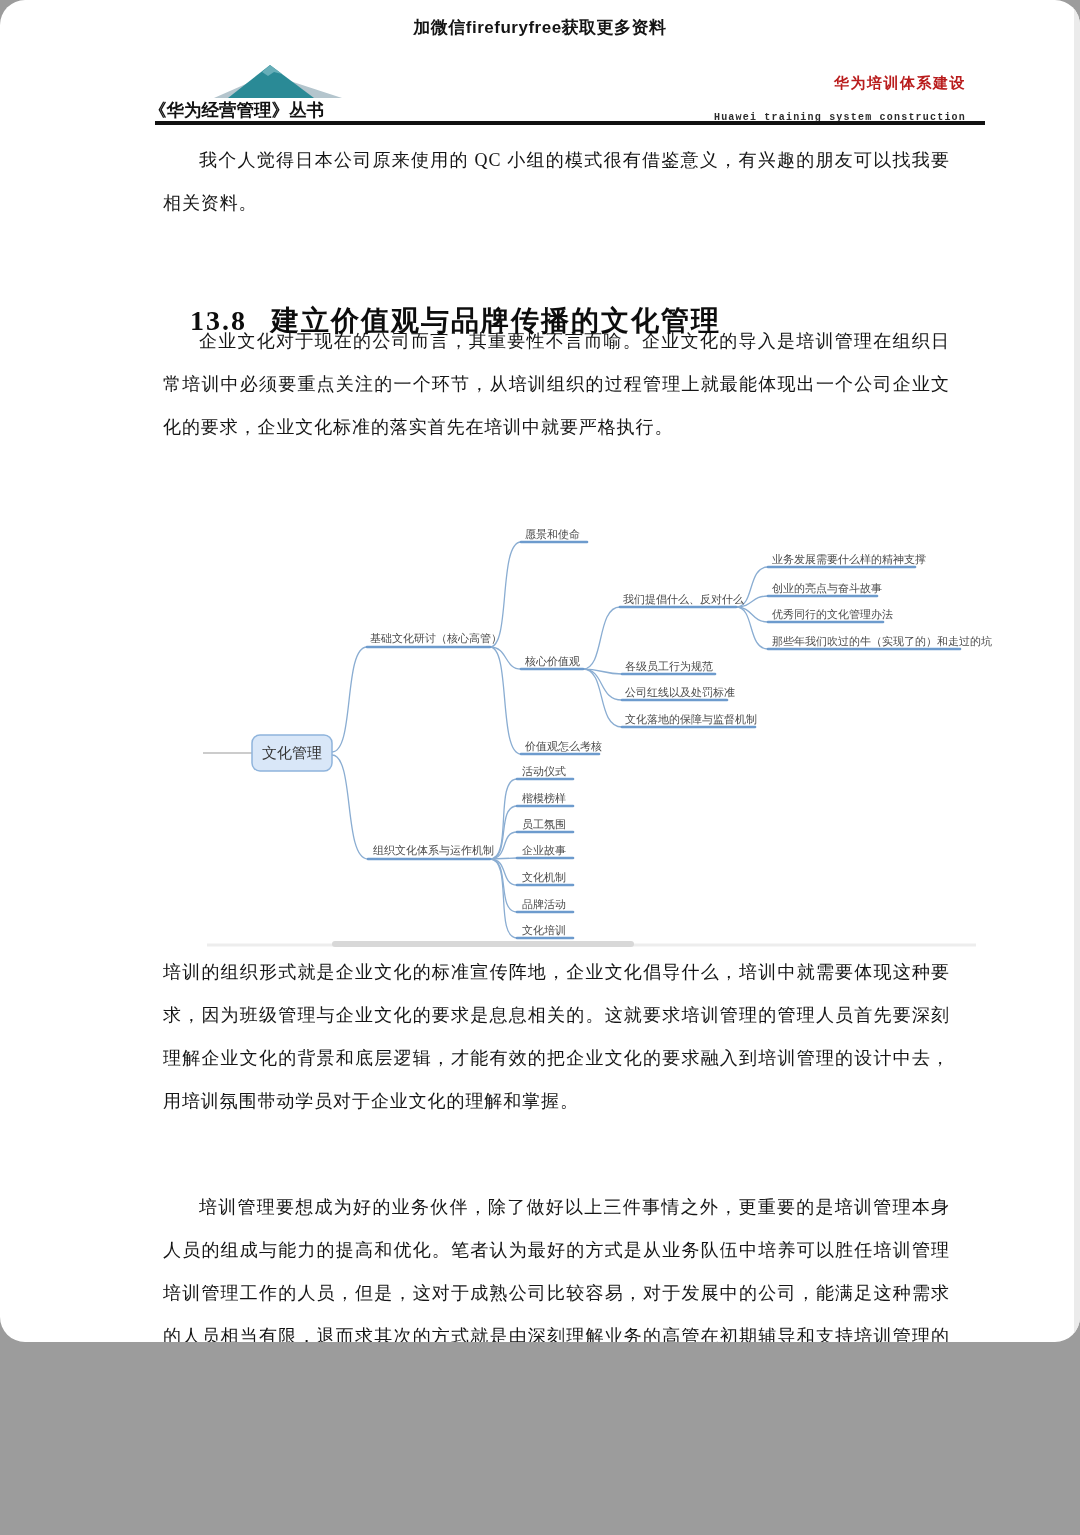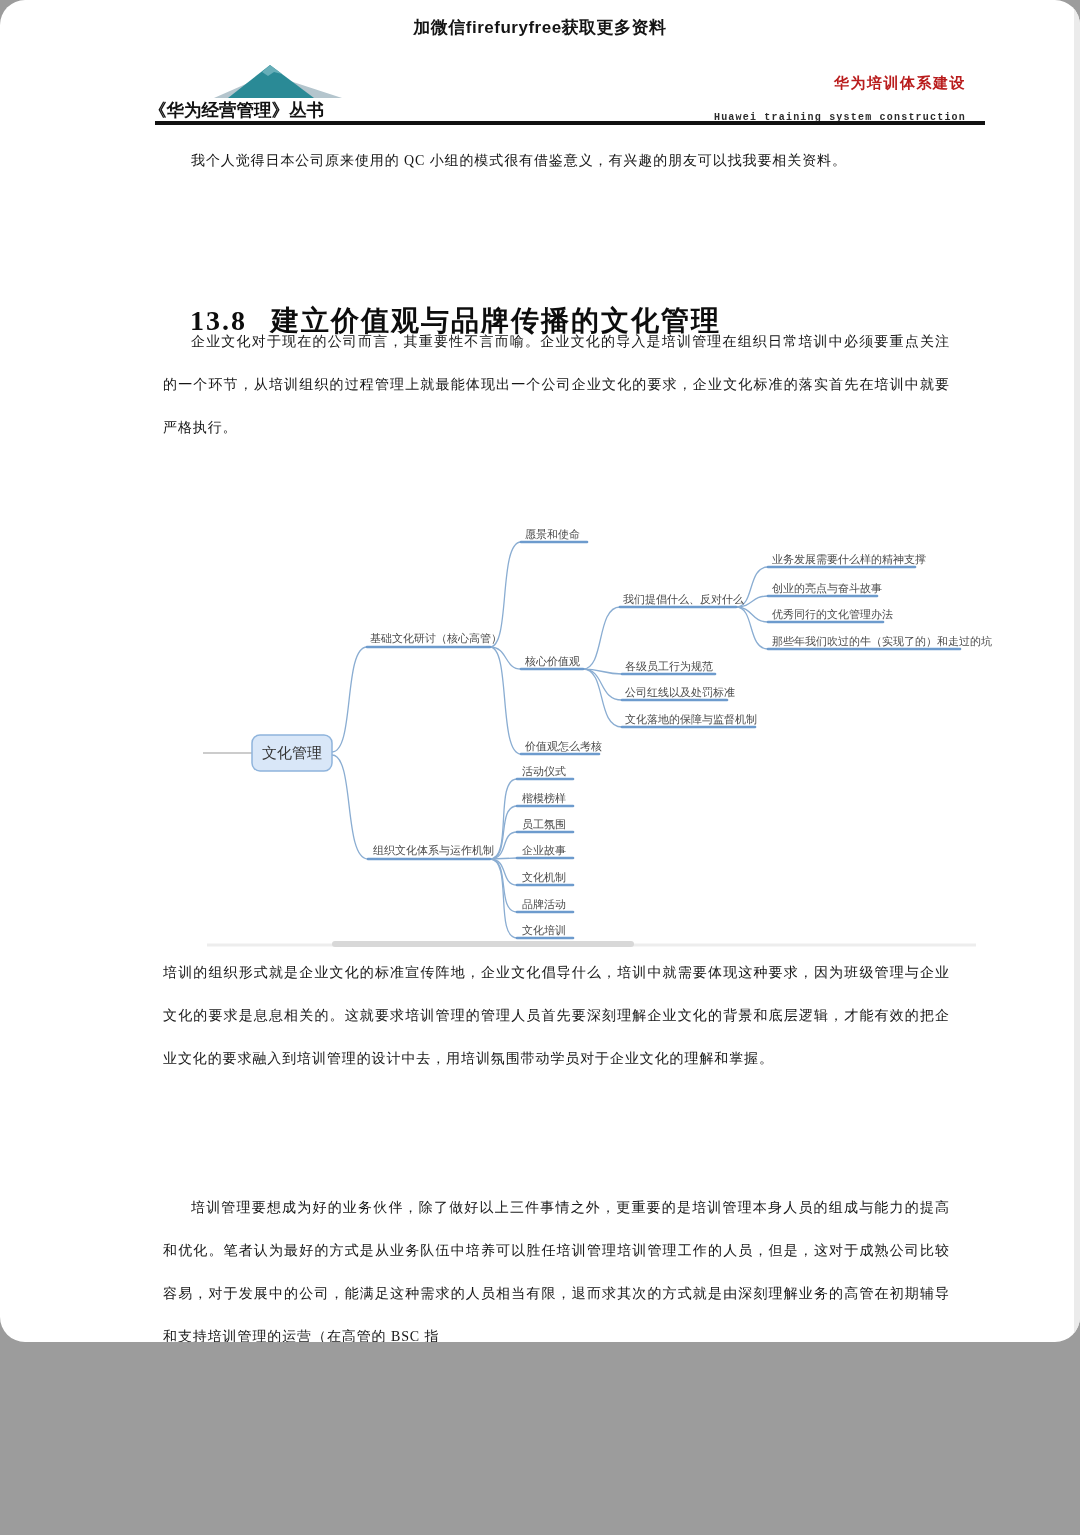--- a/index.html
+++ b/index.html
@@ -26,21 +26,21 @@
     font-size:15px;font-weight:700;letter-spacing:1.5px;color:#b91c1c;
   }
   .book-sub{
     position:absolute;right:114px;top:103px;text-align:left;
     font-family:"Liberation Mono","DejaVu Sans Mono",monospace;
     font-size:10px;font-weight:700;letter-spacing:1.2px;color:#2b2b2b;margin-top:9px;
   }
   .header-rule{position:absolute;left:155px;top:121px;width:830px;height:4px;background:#111;}
   .para{
     position:absolute;left:163px;width:787px;
-    font-size:14px;line-height:43px;letter-spacing:.9px;
+    font-size:18px;line-height:43px;letter-spacing:.9px;
     text-align:justify;word-break:break-all;color:#151515;
   }
   .para.indent{text-indent:2em;}
   .p1{top:139px;}
   .p2{top:320px;}
   .p3{top:951px;}
   .p4{top:1186px;}
   .section-heading{
     position:absolute;left:190px;top:254px;
     font-size:28px;font-weight:700;color:#0d0d0d;letter-spacing:1px;

